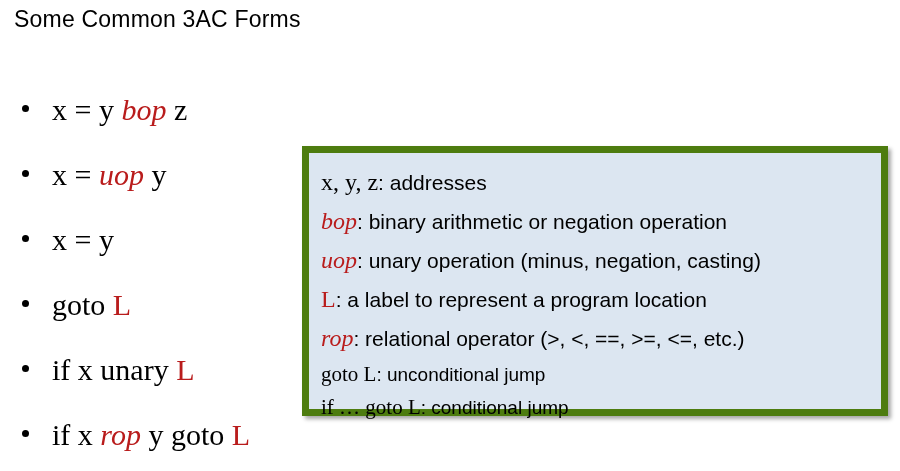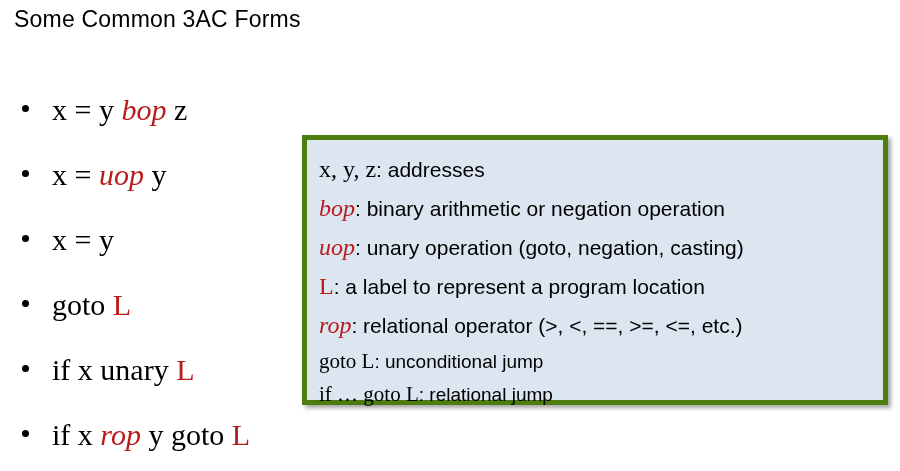--- a/index.html
+++ b/index.html
@@ -60,25 +60,25 @@
   }
   .red {
     color: #b91c1c;
   }
   .ital {
     font-style: italic;
   }
   .legend-box {
     position: absolute;
     left: 302px;
-    top: 135px;
+    top: 146px;
     width: 586px;
     height: 270px;
     background: #dce6f1;
-    border: 5px solid #4d7c0f;
+    border: 7px solid #4d7c0f;
     box-sizing: border-box;
     box-shadow: 3px 3px 4px rgba(0,0,0,0.35);
     padding: 10px 0 0 12px;
   }
   .legend-line {
     font-family: "Liberation Sans", sans-serif;
     font-size: 21px;
     color: #000000;
     line-height: 38px;
     white-space: nowrap;
@@ -131,29 +131,29 @@
   </ul>
 
   <div class="legend-box">
     <div class="legend-line">
       <span class="serif">x, y, z</span><span>: addresses</span>
     </div>
     <div class="legend-line">
       <span class="serif red ital">bop</span><span>: binary arithmetic or negation operation</span>
     </div>
     <div class="legend-line">
-      <span class="serif red ital">uop</span><span>: unary operation (goto, negation, casting)</span>
+      <span class="serif red ital">uop</span><span>: unary operation (minus, negation, casting)</span>
     </div>
     <div class="legend-line">
       <span class="serif red">L</span><span>: a label to represent a program location</span>
     </div>
     <div class="legend-line">
       <span class="serif red ital">rop</span><span>: relational operator (&gt;, &lt;, ==, &gt;=, &lt;=, etc.)</span>
     </div>
     <div class="legend-line small">
       <span class="serif-small">goto L</span><span>: unconditional jump</span>
     </div>
     <div class="legend-line small">
-      <span class="serif-small">if … goto L</span><span>: relational jump</span>
+      <span class="serif-small">if … goto L</span><span>: conditional jump</span>
     </div>
   </div>
 
 </div>
 
 </body></html>

